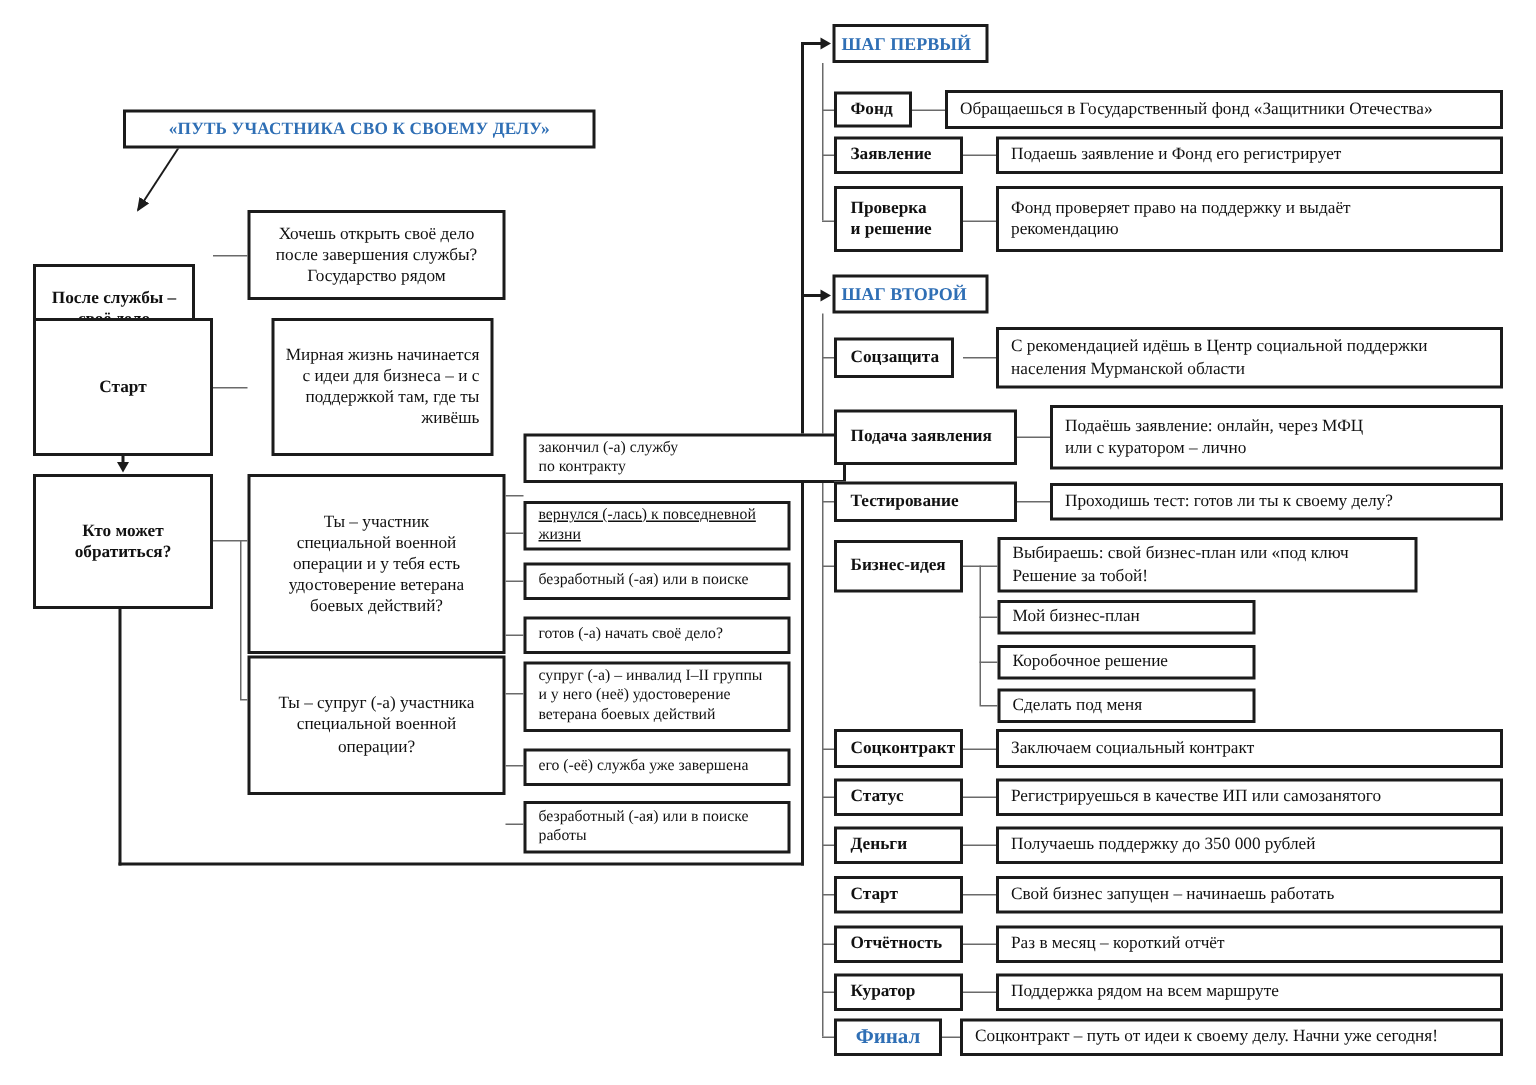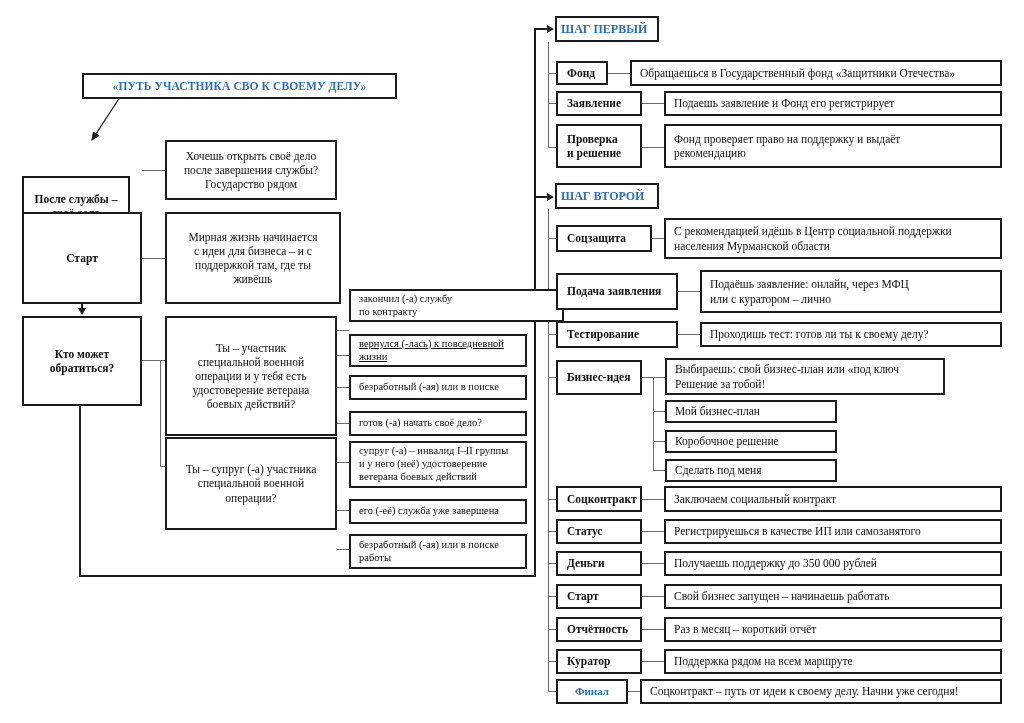--- a/index.html
+++ b/index.html
@@ -36,21 +36,21 @@
   
   .stage-box{
     font-weight:bold;
     font-size:12px;
     color:#2f6fb5;
     justify-content:flex-start;
     text-align:left;
   }
   .final-box{
     font-weight:bold;
-    font-size:11px;
+    font-size:14px;
     color:#2f6fb5;
     justify-content:center;
   }
   
   .label-box{
     font-weight:bold;
     font-size:11.5px;
     justify-content:flex-start;
     text-align:left;
     padding-left:9px;
@@ -112,21 +112,21 @@
 
   <div class="lnk v" style="left:81px;top:200px;height:5px;"></div>
   <div class="arrow-down" style="left:78px;top:204px;"></div>
   <div class="lnk v" style="left:81px;top:304px;height:5px;"></div>
   <div class="arrow-down" style="left:78px;top:308px;"></div>
 
   <div class="ln h" style="left:142px;top:170px;width:23px;"></div>
   <div class="ln h" style="left:142px;top:258px;width:23px;"></div>
 
   <div class="box desc-box ctr multiline" style="left:165px;top:140px;width:172px;height:60px;">Хочешь открыть своё дело<br>после завершения службы?<br>Государство рядом</div>
-  <div class="box desc-box ctr multiline" style="left:165px;top:212px;width:176px;height:92px;">Мирная жизнь начинается<br>с идеи для бизнеса – и с<br>поддержкой там, где ты<br>живёшь</div>
+  <div class="box desc-box ctr multiline" style="left:181px;top:212px;width:148px;height:92px;text-align:right;">Мирная жизнь начинается<br>с идеи для бизнеса – и с<br>поддержкой там, где ты<br>живёшь</div>
 
   <div class="ln h" style="left:142px;top:360px;width:18px;"></div>
   <div class="ln v" style="left:160px;top:360px;height:106px;"></div>
   <div class="ln h" style="left:160px;top:360px;width:5px;"></div>
   <div class="ln h" style="left:160px;top:466px;width:5px;"></div>
 
   <div class="box q-box ctr multiline" style="left:165px;top:316px;width:172px;height:120px;">Ты – участник<br>специальной военной<br>операции и у тебя есть<br>удостоверение ветерана<br>боевых действий?</div>
   <div class="box q-box ctr multiline" style="left:165px;top:437px;width:172px;height:93px;">Ты – супруг (-а) участника<br>специальной военной<br>операции?</div>
 
   <div class="ln h" style="left:337px;top:330px;width:12px;"></div>
@@ -182,21 +182,21 @@
   <div class="ln h" style="left:548px;top:334px;width:8px;"></div>
   <div class="ln h" style="left:548px;top:377px;width:8px;"></div>
   <div class="ln h" style="left:548px;top:499px;width:8px;"></div>
   <div class="ln h" style="left:548px;top:531px;width:8px;"></div>
   <div class="ln h" style="left:548px;top:563px;width:8px;"></div>
   <div class="ln h" style="left:548px;top:596px;width:8px;"></div>
   <div class="ln h" style="left:548px;top:629px;width:8px;"></div>
   <div class="ln h" style="left:548px;top:661px;width:8px;"></div>
   <div class="ln h" style="left:548px;top:691px;width:8px;"></div>
 
-  <div class="box label-box" style="left:556px;top:225px;width:96px;height:27px;text-align:center;">Соцзащита</div>
+  <div class="box label-box" style="left:556px;top:225px;width:80px;height:27px;text-align:center;">Соцзащита</div>
   <div class="ln h" style="left:642px;top:238px;width:22px;"></div>
   <div class="box desc-box multiline" style="left:664px;top:218px;width:338px;height:41px;">С рекомендацией идёшь в Центр социальной поддержки<br>населения Мурманской области</div>
 
   <div class="box label-box" style="left:556px;top:273px;width:122px;height:37px;">Подача заявления</div>
   <div class="ln h" style="left:678px;top:291px;width:22px;"></div>
   <div class="box desc-box multiline" style="left:700px;top:270px;width:302px;height:43px;">Подаёшь заявление: онлайн, через МФЦ<br>или с куратором – лично</div>
 
   <div class="box label-box" style="left:556px;top:321px;width:122px;height:27px;">Тестирование</div>
   <div class="ln h" style="left:678px;top:334px;width:22px;"></div>
   <div class="box desc-box" style="left:700px;top:322px;width:302px;height:25px;">Проходишь тест: готов ли ты к своему делу?</div>

